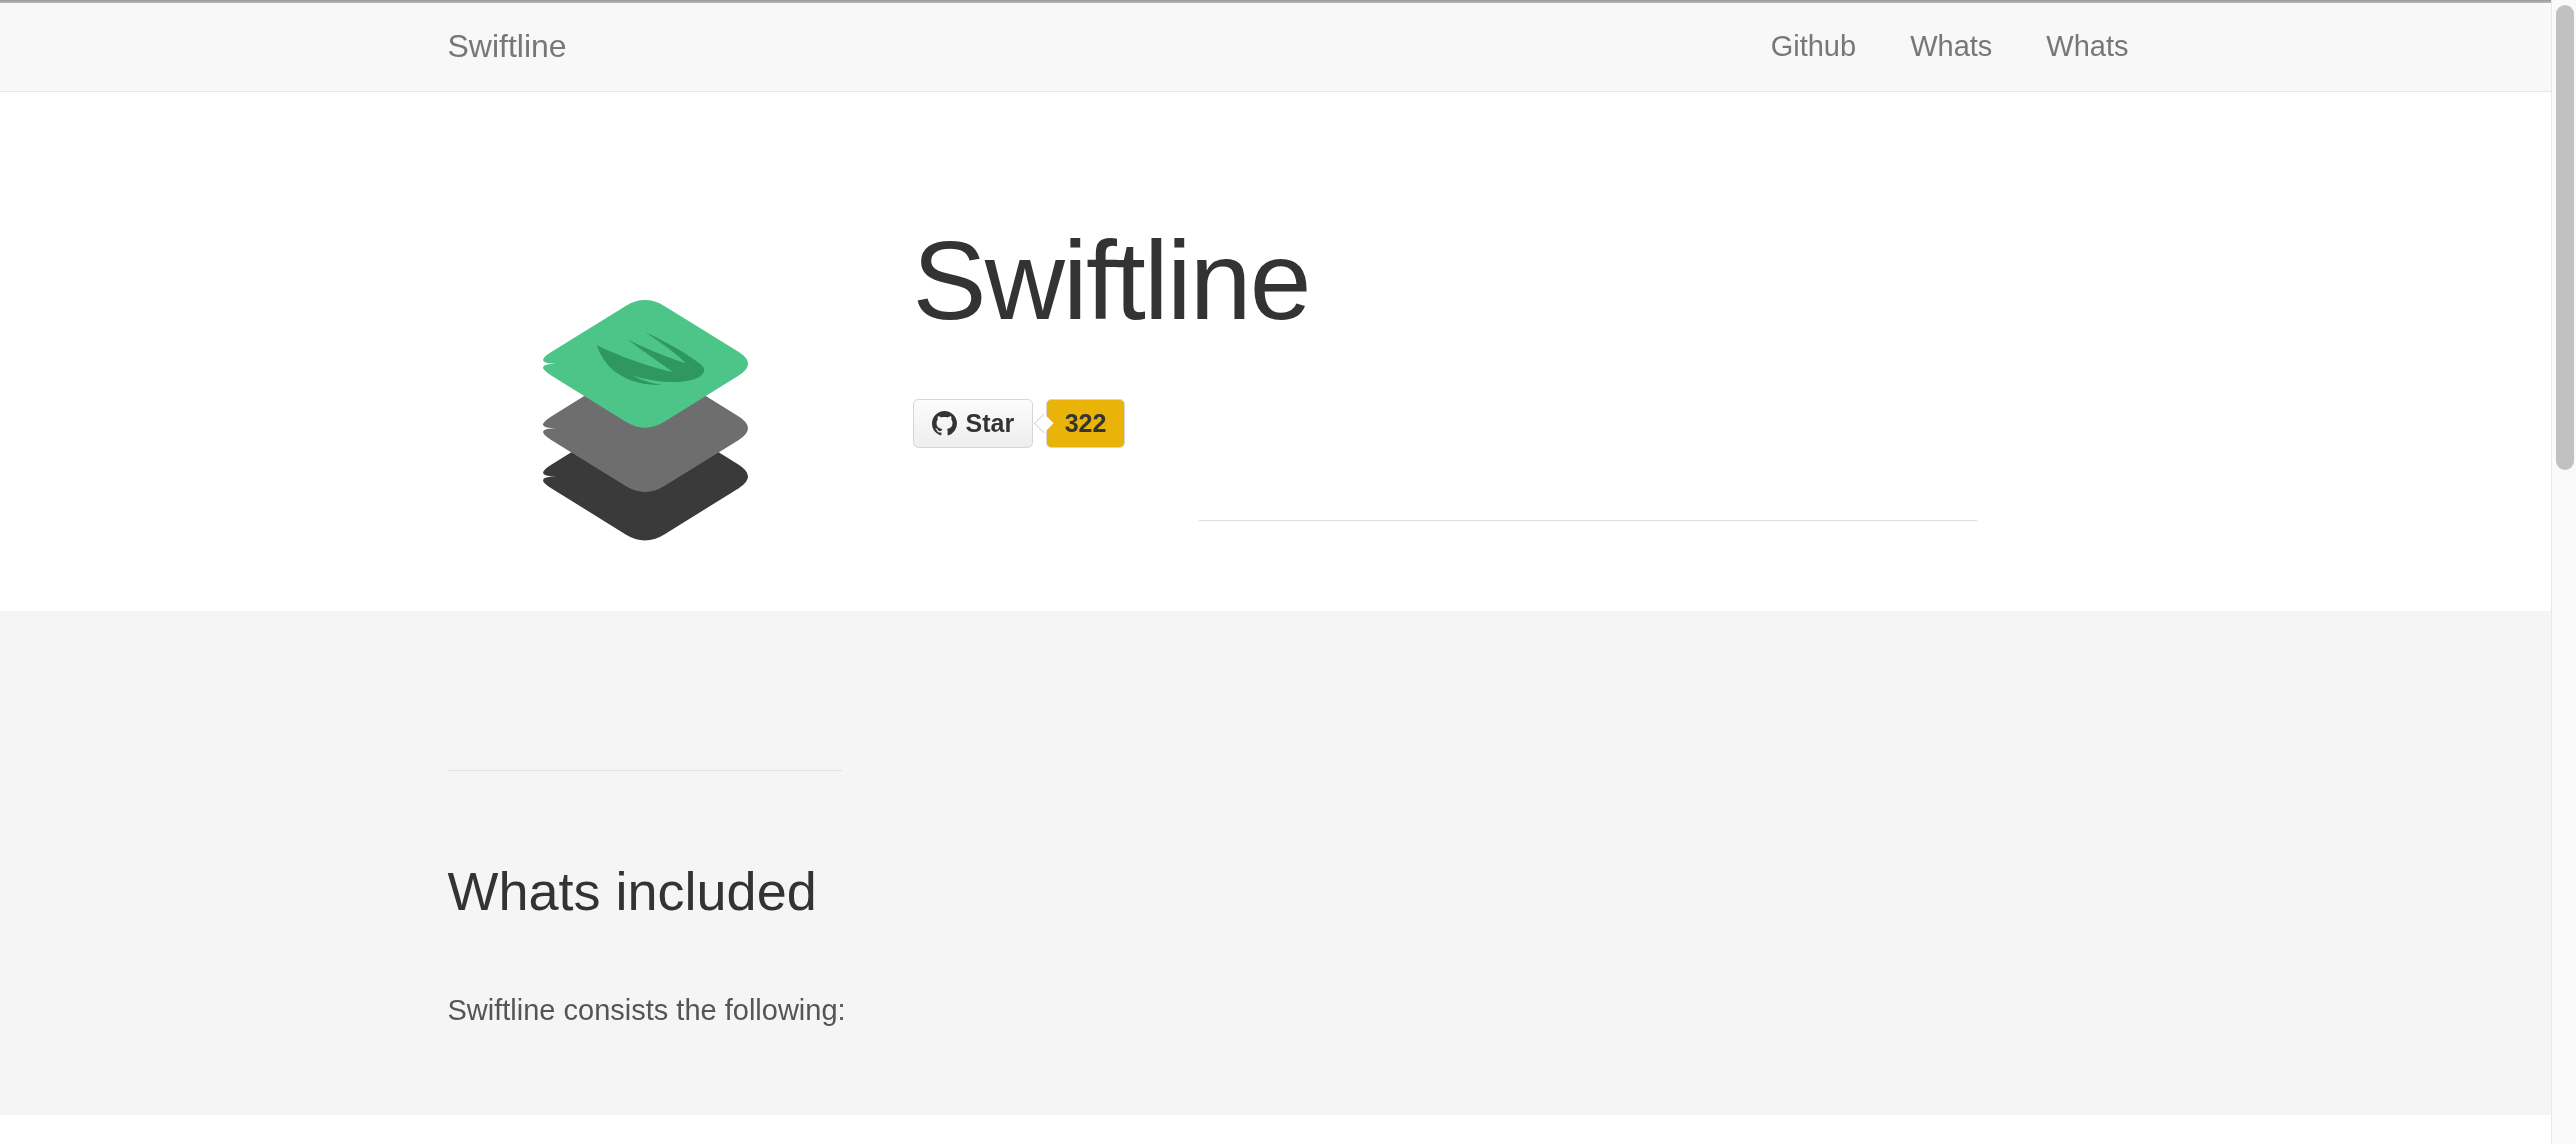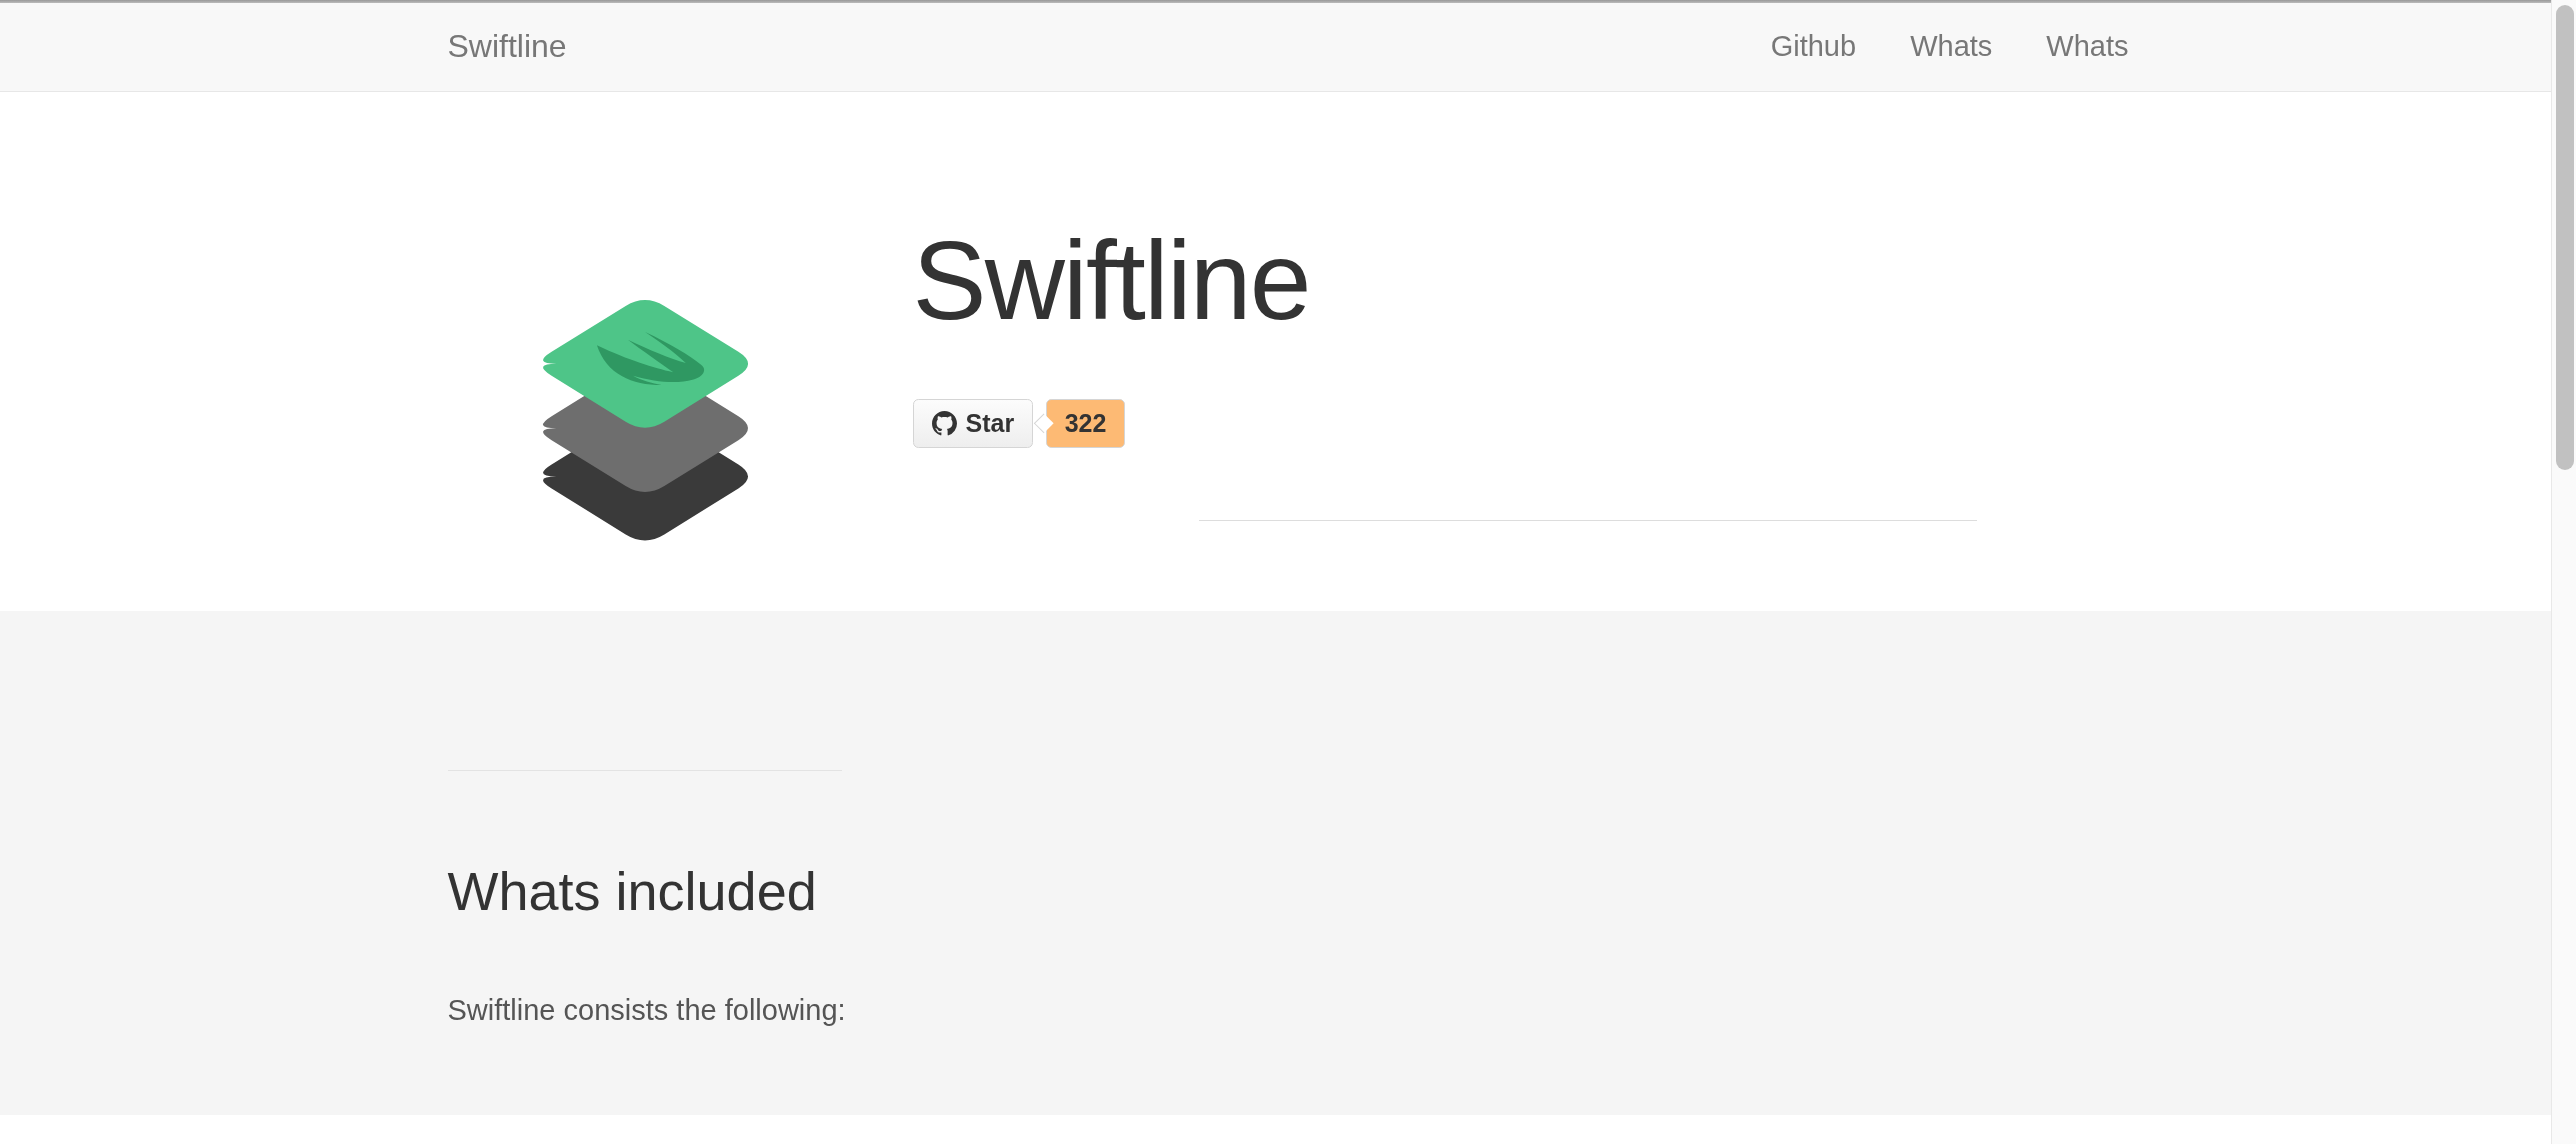--- a/index.html
+++ b/index.html
@@ -97,21 +97,21 @@
       padding: 9px 18px;
       font-size: 25px;
       font-weight: 600;
       color: #333;
       cursor: pointer;
     }
     .gh-count {
       position: relative;
       display: inline-flex;
       align-items: center;
-      background: #fdba74;
+      background: #eab308;
       border: 0.9px solid #d5d5d5;
       border-radius: 5.4px;
       padding: 9px 18px;
       font-size: 25px;
       font-weight: 600;
       color: #333;
     }
     .gh-count::before {
       content: "";
       position: absolute;

